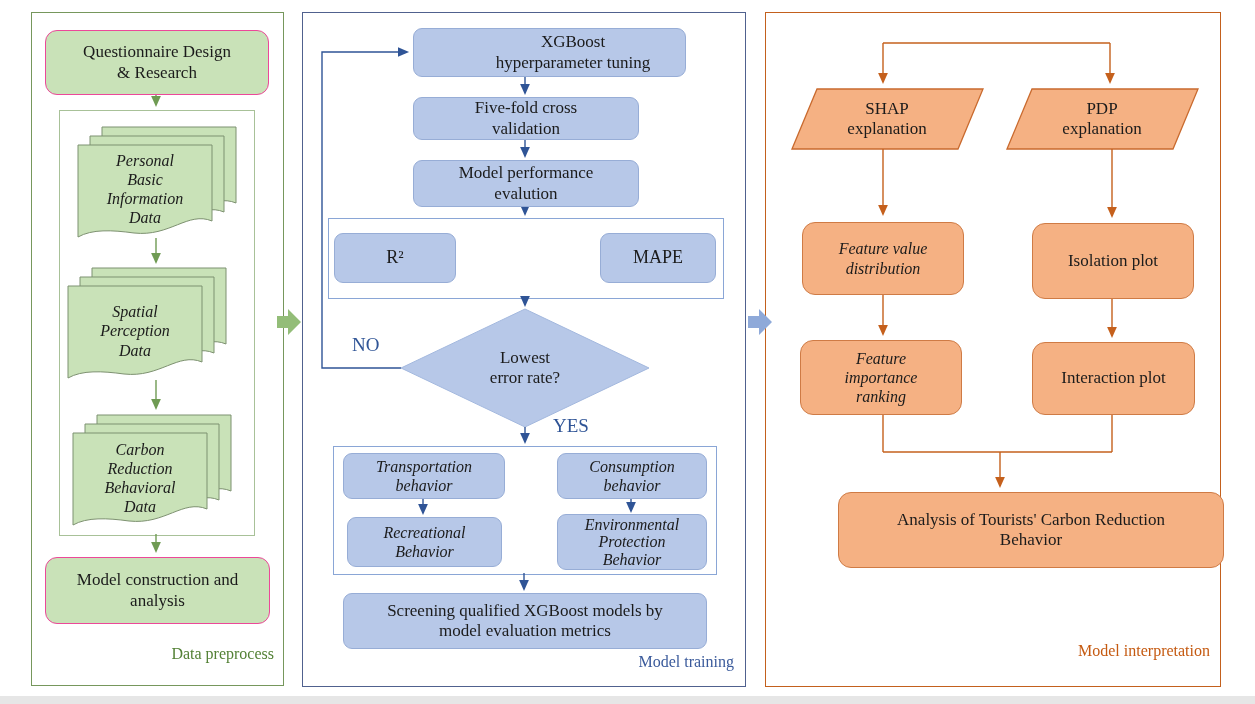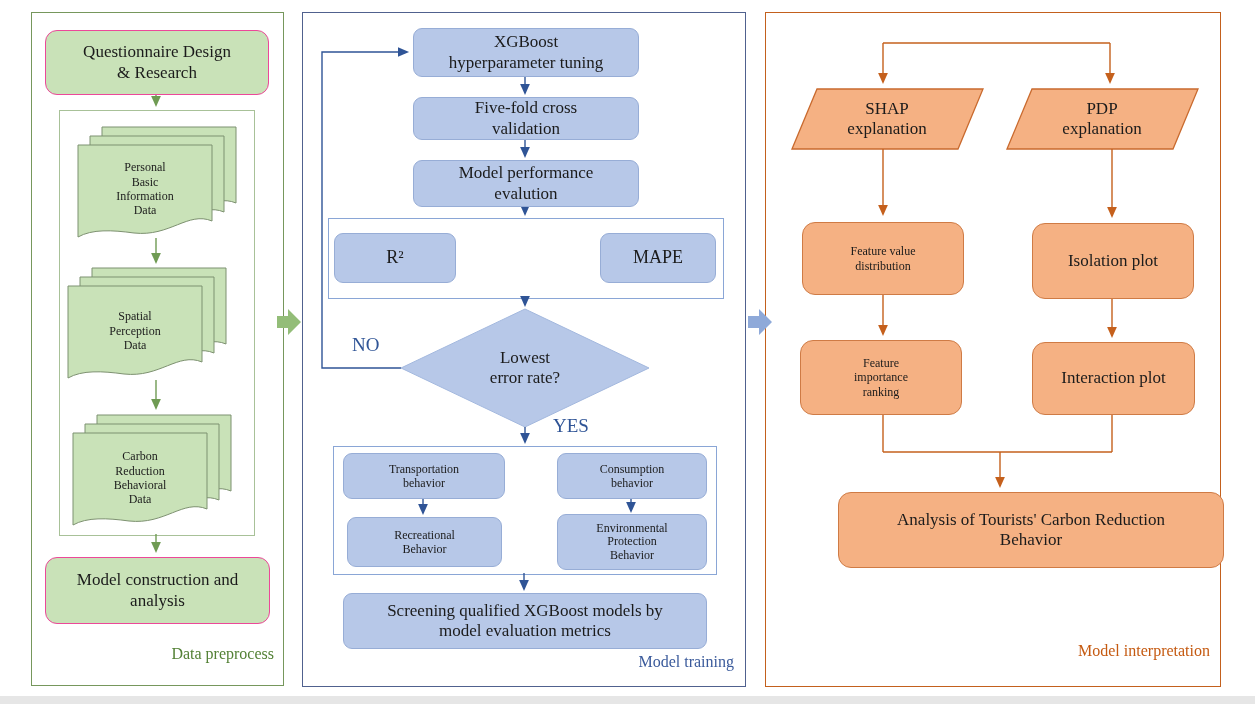--- a/index.html
+++ b/index.html
@@ -24,21 +24,21 @@
   .blue-box{background:#b7c8e8;border:1px solid #97add6;border-radius:9px;}
   .orange-box{background:#f5b183;border:1.2px solid #cf7b45;border-radius:13px;}
   .shape-text{position:absolute;display:flex;align-items:center;justify-content:center;
     text-align:center;white-space:pre-line;line-height:1.2;background:transparent;}
   .panel-label{position:absolute;font-size:16px;text-align:right;white-space:pre;}
   .panel-label.green{color:#538135;}
   .panel-label.blue{color:#3a5a9b;}
   .panel-label.orange{color:#c55a11;}
   .decision-word{position:absolute;font-size:19px;color:#2f5496;white-space:pre;}
   .fs17{font-size:17px;}
-  .fs16{font-size:12px;}
+  .fs16{font-size:16px;font-style:italic;}
   .fs18{font-size:18px;}
 </style>
 </head>
 <body>
 
 <div id="stage">
 
   <div class="panel green" style="left:31px;top:12px;width:251px;height:672px;"></div>
   <div class="panel blue" style="left:302px;top:12px;width:442px;height:673px;"></div>
   <div class="panel orange" style="left:765px;top:12px;width:454px;height:673px;"></div>
@@ -133,21 +133,21 @@
   <div class="shape-text fs16" style="left:73px;top:436px;width:134px;height:84px;">Carbon
 Reduction
 Behavioral
 Data</div>
 
   <div class="box green-box fs17" style="left:45px;top:557px;width:223px;height:65px;">Model construction and
 analysis</div>
 
   <div class="panel-label green" style="left:31px;top:645px;width:243px;">Data preprocess</div>
 
-  <div class="box blue-box fs17" style="left:413px;top:28px;width:224px;height:47px;">XGBoost
+  <div class="box blue-box fs17" style="left:413px;top:28px;width:224px;height:47px;padding-left:47px;">XGBoost
 hyperparameter tuning</div>
   <div class="box blue-box fs17" style="left:413px;top:97px;width:224px;height:41px;">Five-fold cross
 validation</div>
   <div class="box blue-box fs17" style="left:413px;top:160px;width:224px;height:45px;">Model performance
 evalution</div>
 
   <div class="box blue-box fs18" style="left:334px;top:233px;width:120px;height:48px;">R²</div>
   <div class="box blue-box fs18" style="left:600px;top:233px;width:114px;height:48px;">MAPE</div>
 
   <div class="shape-text fs17" style="left:450px;top:340px;width:150px;height:56px;">Lowest

